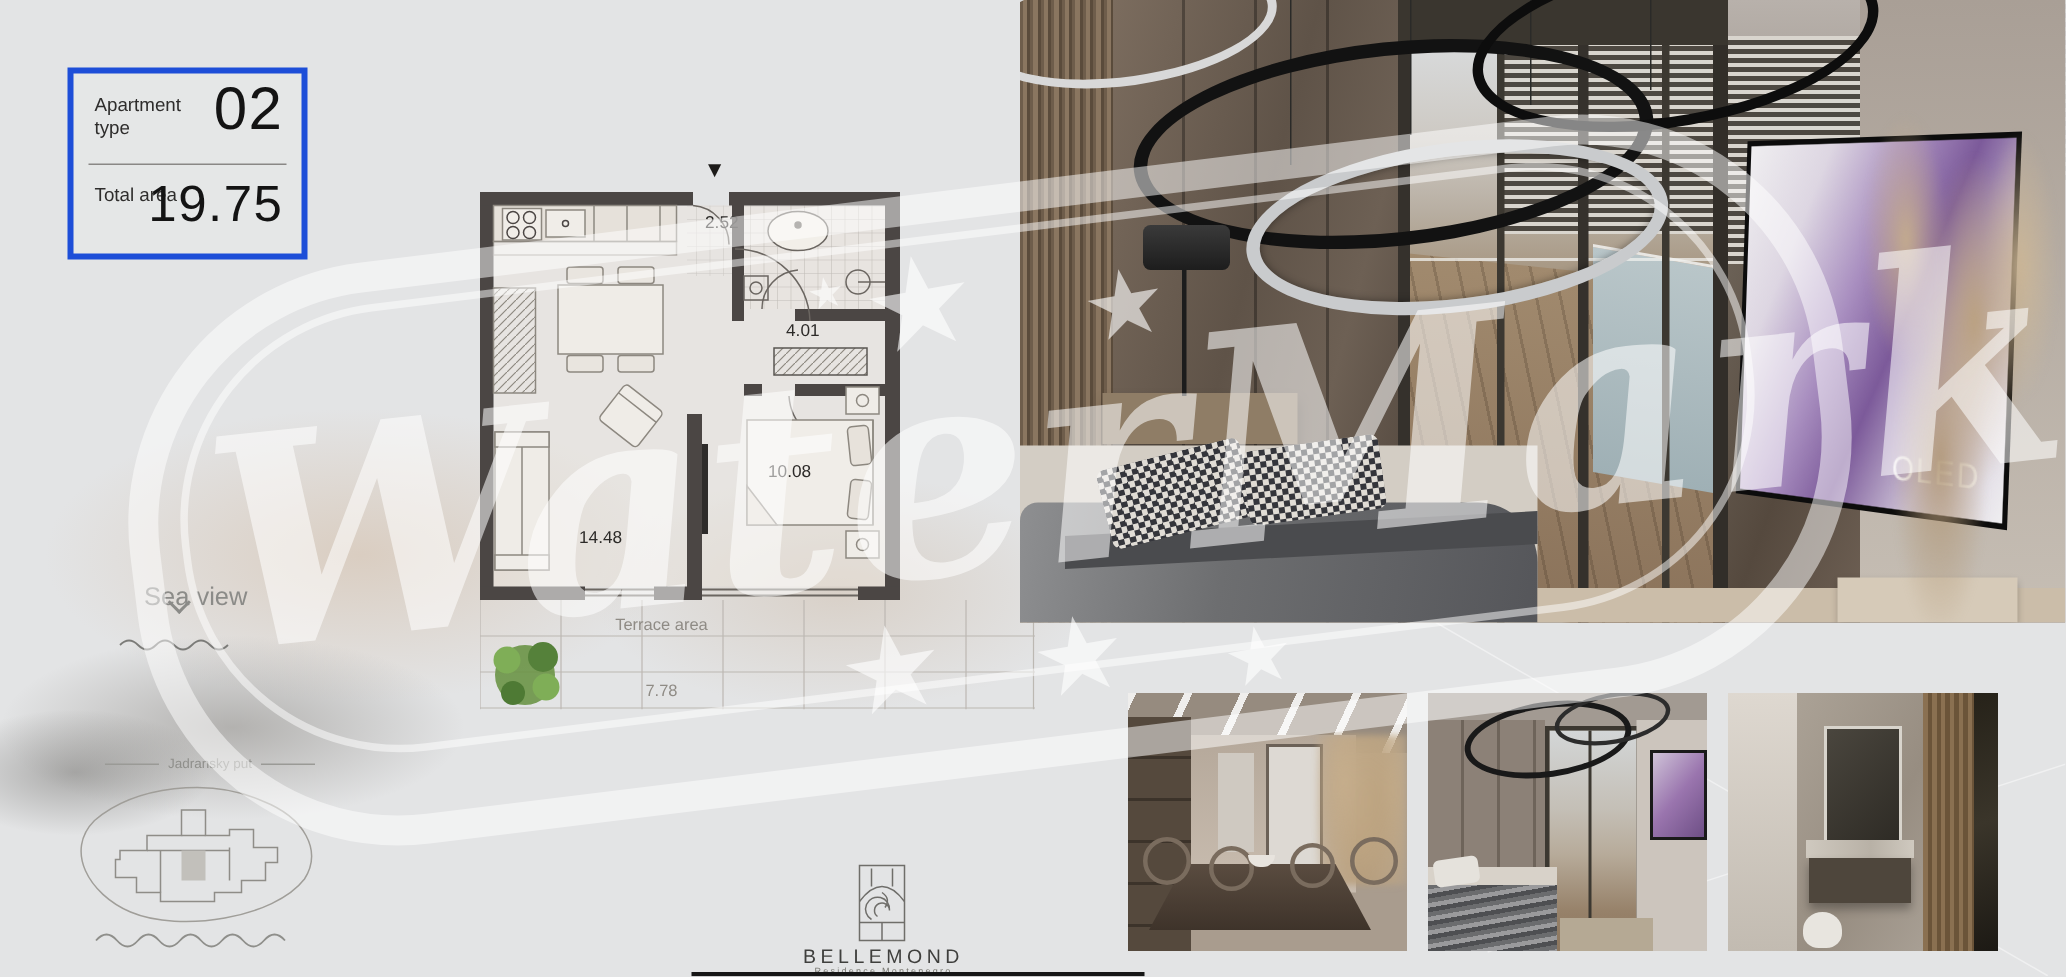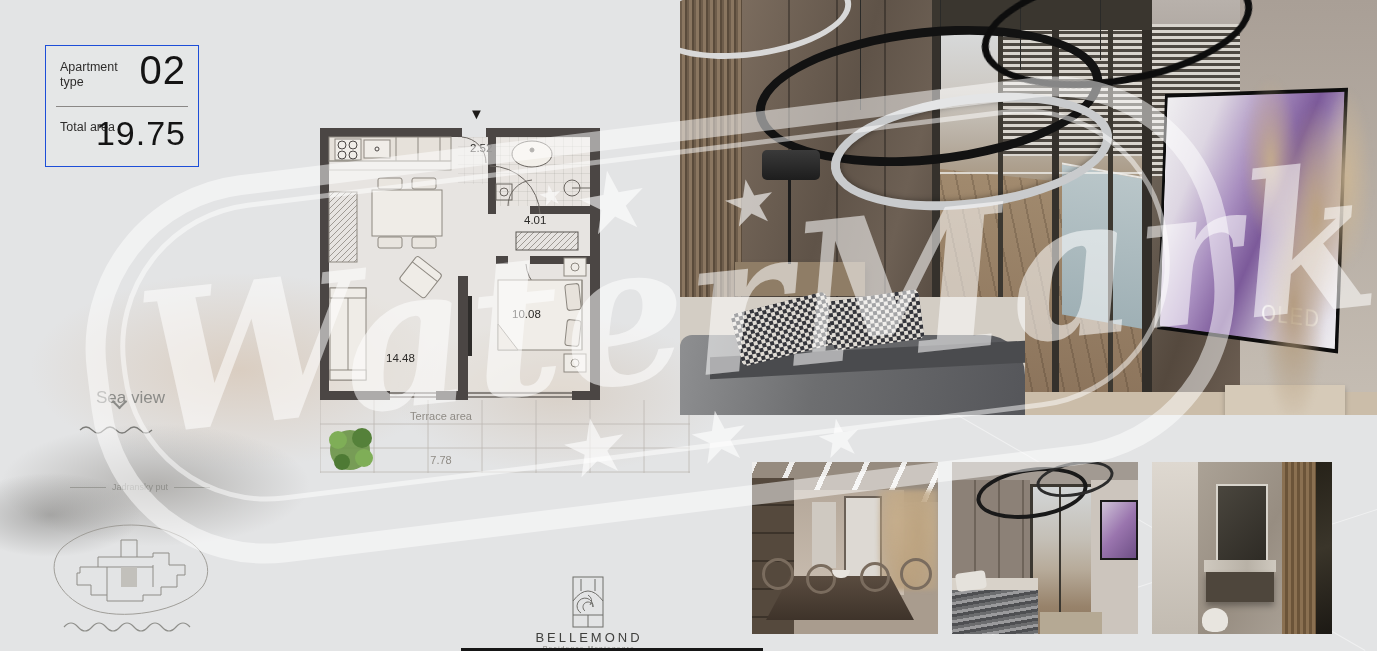--- a/index.html
+++ b/index.html
@@ -2,35 +2,35 @@
 <html><head>
 <meta charset="utf-8">
 <style>
   html,body{margin:0;padding:0;}
   body{width:1377px;height:651px;overflow:hidden;background:#e3e4e5;font-family:"Liberation Sans",sans-serif;}
   #stage{position:relative;width:1377px;height:651px;overflow:hidden;background:#e3e4e5;}
   .abs{position:absolute;}
   
   .patch{position:absolute;pointer-events:none;}
   
-  #info-card{left:45px;top:45px;width:152px;height:120px;border:1px solid #1d4ed8;background:rgba(232,233,234,0.55);}
+  #info-card{left:45px;top:45px;width:152px;height:120px;border:4px solid #1d4ed8;background:rgba(232,233,234,0.55);}
   .ic-row{position:absolute;left:0;width:100%;height:60px;}
   .ic-label{position:absolute;left:14px;top:14px;width:72px;font-size:12.5px;line-height:15px;color:#2e2d2c;}
   .ic-value{position:absolute;right:12px;top:2px;font-size:40px;color:#141414;letter-spacing:1px;}
   .ic-div{position:absolute;left:10px;top:60px;width:132px;height:1px;background:#8a8886;}
   
   #plan-svg{left:320px;top:128px;}
   .plan-label{font-family:"Liberation Sans",sans-serif;font-size:11.5px;fill:#2c2a28;}
   .terr-label{font-family:"Liberation Sans",sans-serif;font-size:11px;fill:#8f8b85;}
   #entry-arrow{left:469px;top:106px;font-size:15px;color:#1d1b19;line-height:1;}
   
   #sea-chevron{left:114px;top:396px;width:9px;height:9px;border-right:2px solid #8b8b88;border-bottom:2px solid #8b8b88;transform:rotate(45deg);}
   #sea-view-label{left:96px;top:388px;font-size:17px;color:#8b8b88;}
   
-  #road-row{left:70px;top:482px;width:140px;display:flex;align-items:center;gap:6px;}
+  #road-row{left:70px;top:504px;width:140px;display:flex;align-items:center;gap:6px;}
   .road-dash{flex:1;height:1px;background:#9a9a96;}
   #road-label{font-size:9px;color:#8f8f8b;white-space:nowrap;}
   
   #logo-name{left:509px;top:630px;width:160px;text-align:center;font-size:13px;letter-spacing:3px;color:#3f3f3d;}
   #logo-tagline{left:509px;top:645px;width:160px;text-align:center;font-size:6px;letter-spacing:1.5px;color:#77766f;}
   #logo-bar{left:461px;top:648px;width:302px;height:3px;background:#161616;}
   
   #main-render{left:680px;top:0;width:697px;height:415px;overflow:hidden;background:#8d8178;}
   .blinds{background:repeating-linear-gradient(180deg,#d9d5ce 0 3px,#4d4841 3px 6px);}
   .ring{position:absolute;border-radius:50%;}

